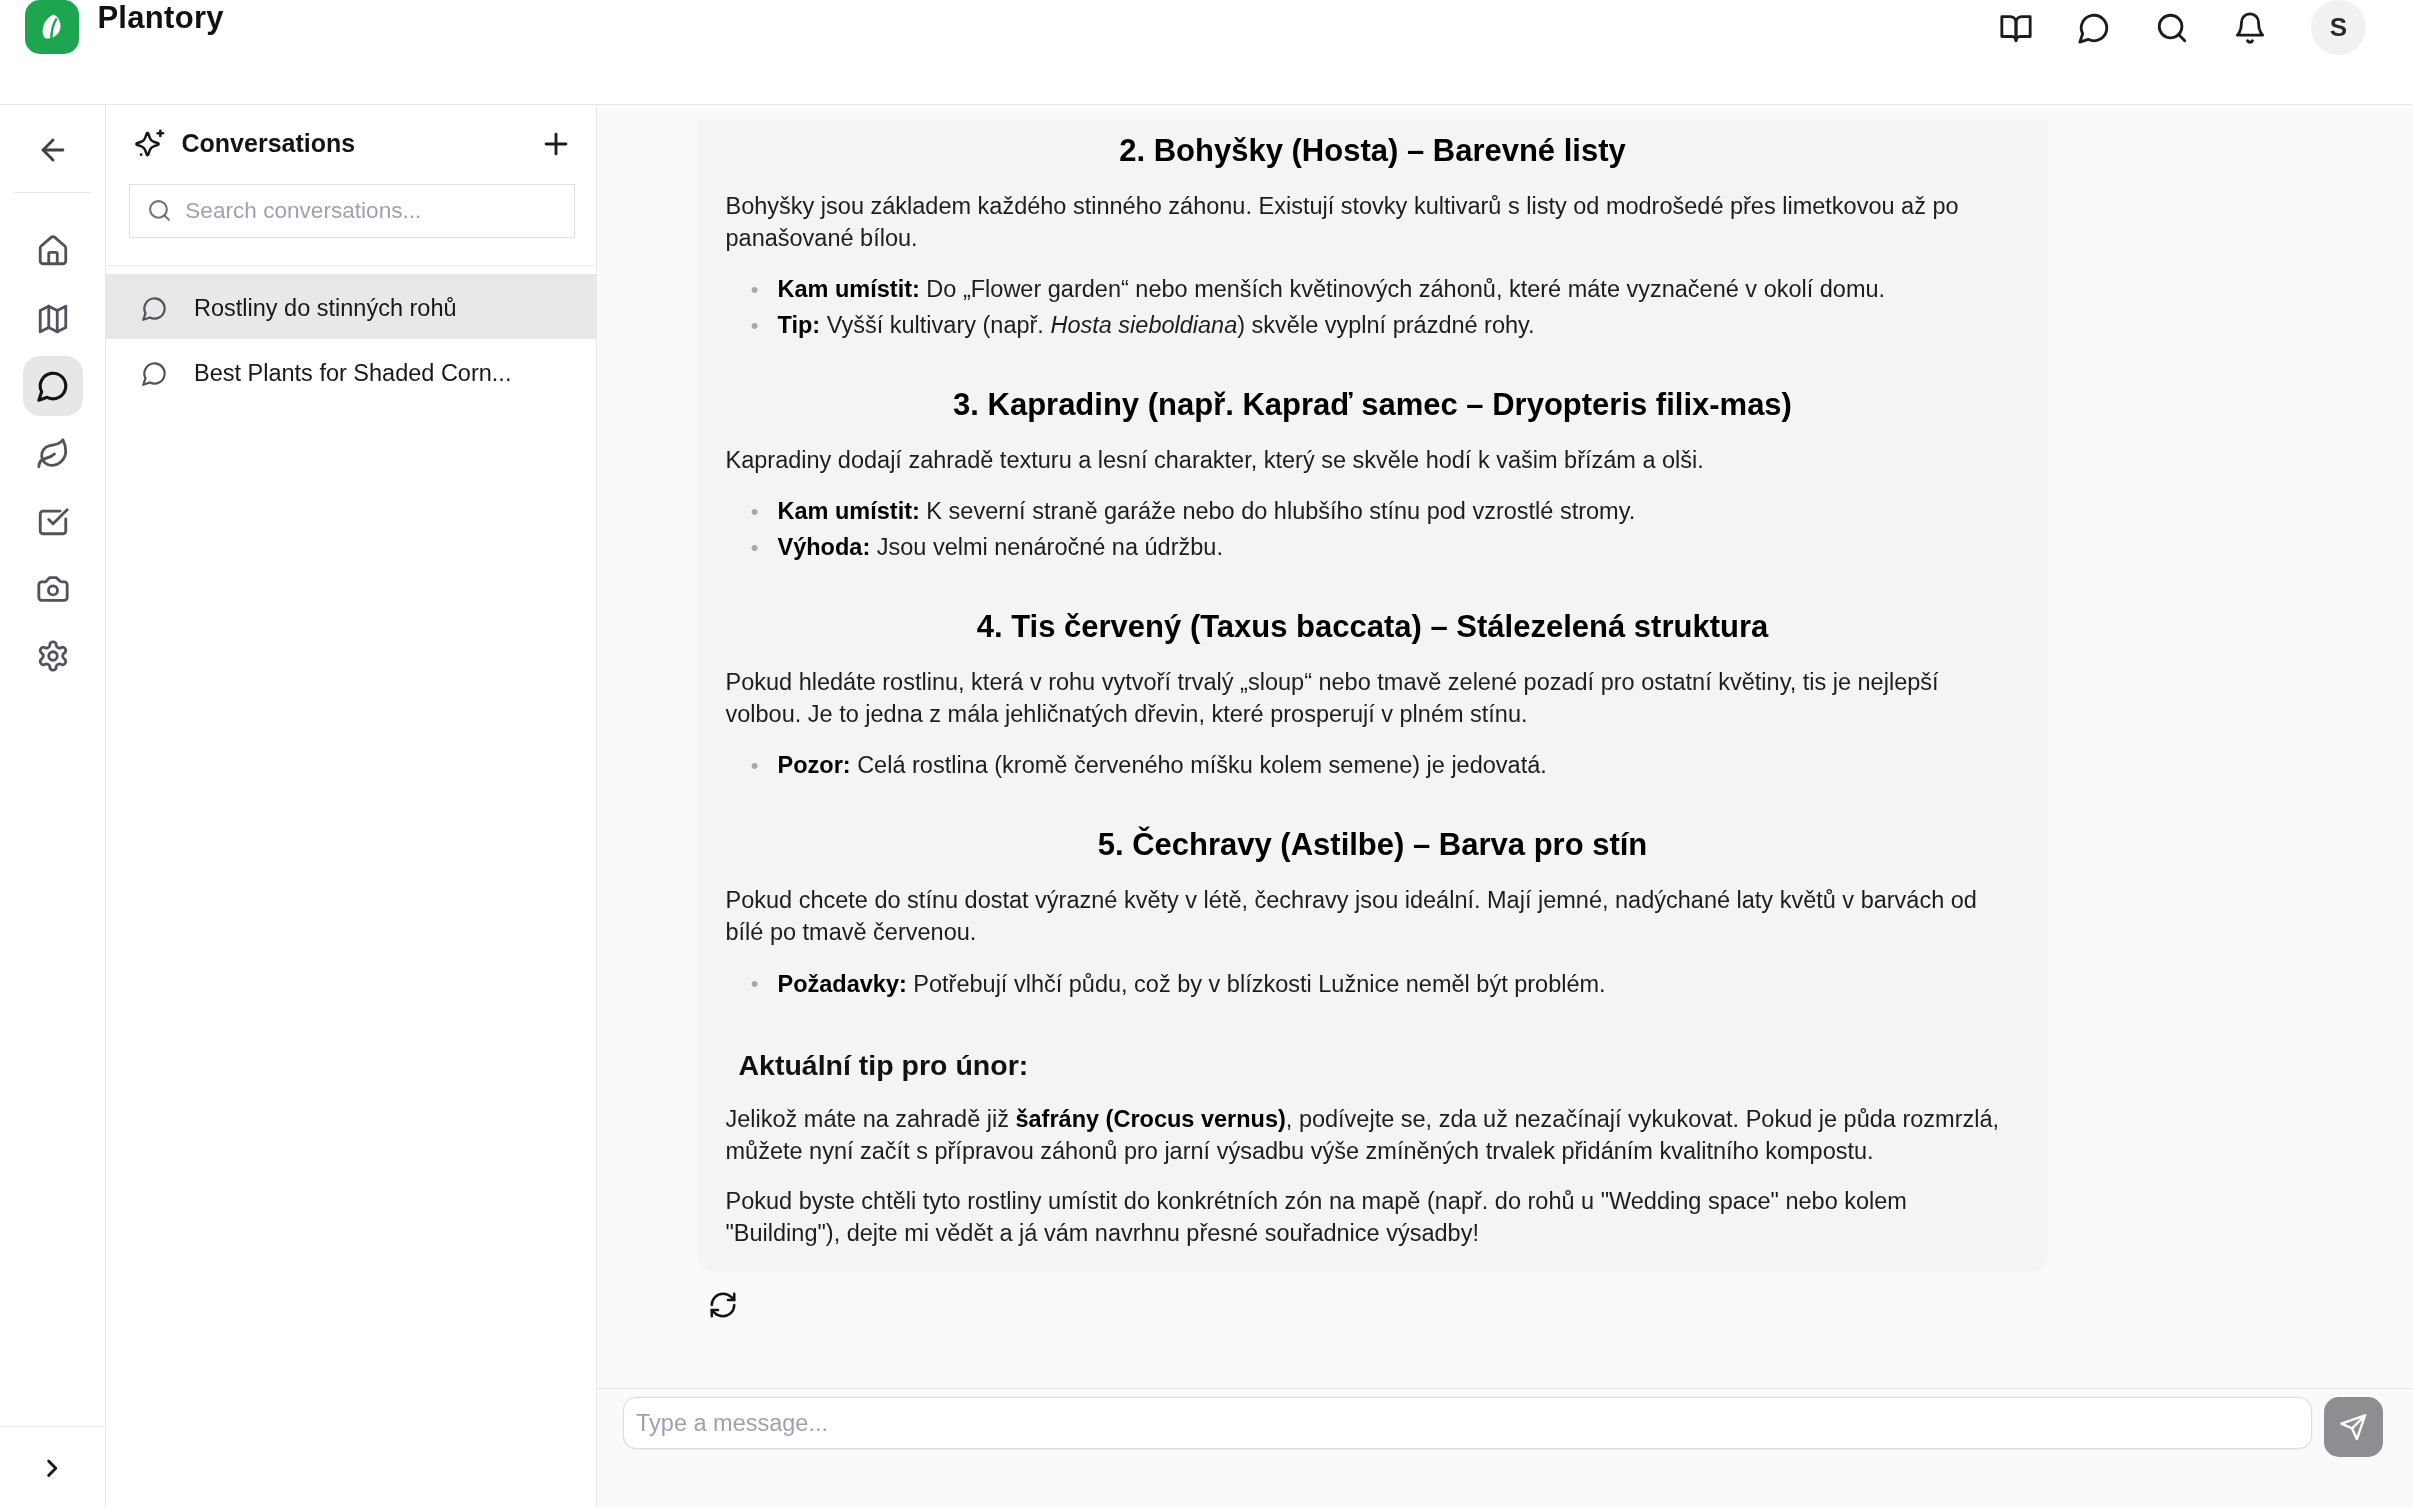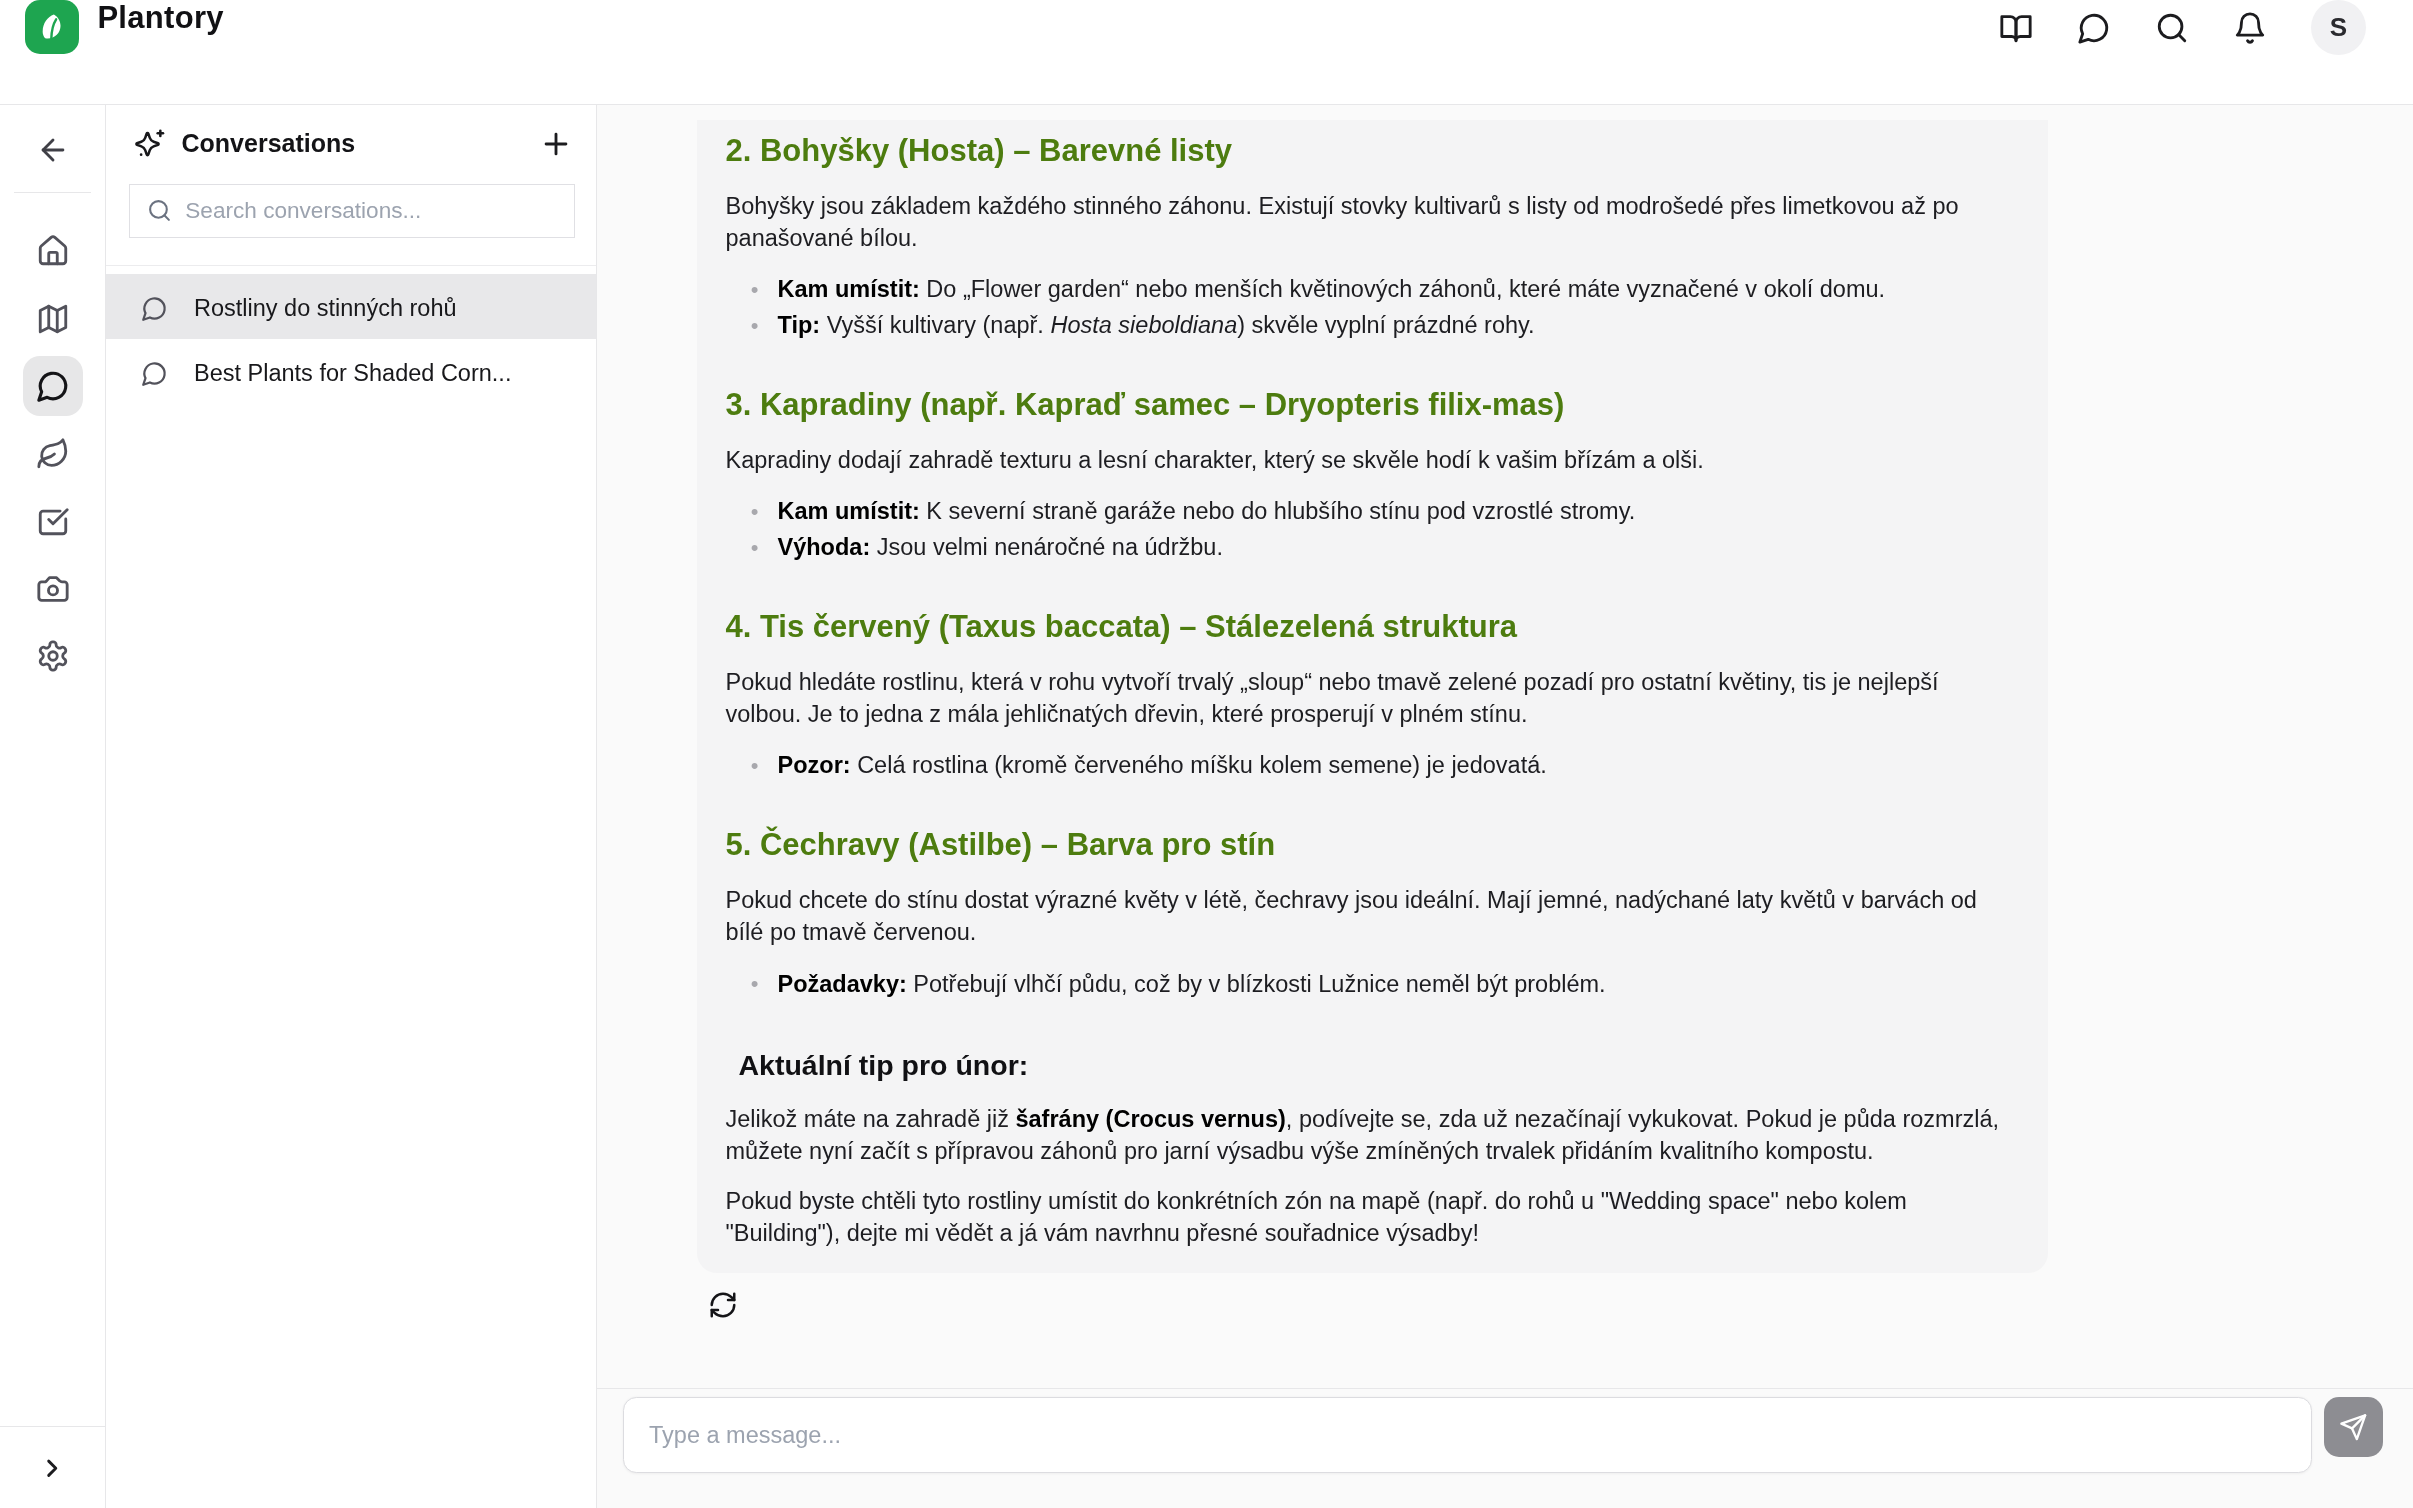--- a/index.html
+++ b/index.html
@@ -77,39 +77,39 @@
   .conv-item.active { background:#e8e8ea; }
   .conv-item-label { overflow:hidden; text-overflow:ellipsis; }
 
   
   .chat { flex:1; min-width:0; display:flex; flex-direction:column; background:#fafafa; }
   .chat-scroll { flex:1; overflow:hidden; padding:15px 0 0 100px; }
   .msg-bubble {
     width:1351px; background:#f4f4f5; border-radius:0 0 20px 20px;
     padding:11.7px 28.5px 23.5px;
   }
-  .msg-bubble h2 { font-size:31px; line-height:38px; font-weight:700; margin:44px 0 20px; color:#4d7c0f; }
+  .msg-bubble h2 { font-size:31px; line-height:38px; font-weight:700; margin:44px 0 20px; color:#000000;text-align:center; }
   .msg-bubble h2.first { margin-top:0; }
   .msg-bubble h3 { font-size:28.5px; line-height:35px; font-weight:700; margin:47px 13px 20px; color:#111114; }
   .msg-bubble p { font-size:23.5px; line-height:32px; margin:0 0 18.4px; color:#1d1d21; }
   .msg-bubble ul { list-style:none; margin:0 0 18.4px; padding:0 0 0 23.5px; }
   .msg-bubble li { position:relative; padding-left:28.5px; font-size:23.5px; line-height:34px; margin-bottom:1.7px; color:#1d1d21; }
   .msg-bubble li::before { content:"•"; position:absolute; left:1.7px; top:0.8px; color:#a8a8ad; font-size:22px; }
   .msg-bubble strong { font-weight:700; color:#000000; }
   .msg-actions { margin:17px 0 0 11px; }
   .regen-btn { background:none; border:none; padding:0; cursor:pointer; color:#141417; }
 
   
   .composer {
     height:121px; border-top:0.8px solid #e7e7e9;
     display:flex; align-items:flex-start; gap:11.7px; padding:8.4px 30px 0 26px;
   }
   .composer-input {
-    flex:1; height:76px; border:0.8px solid #dcdce0; border-radius:13.4px; background:#fff;
-    font-size:23.5px; font-family:inherit; color:#18181b; padding:0 25px; outline:none;
+    flex:1; height:52px; border:0.8px solid #dcdce0; border-radius:13.4px; background:#fff;
+    font-size:23.5px; font-family:inherit; color:#18181b; padding:0 12px; outline:none;
     box-shadow:0 0.8px 2.5px rgba(0,0,0,.05);
   }
   .composer-input::placeholder { color:#9ca3af; }
   .send-btn {
     width:59px; height:60px; border-radius:15px; background:#8d8d92; border:none; cursor:pointer;
     display:flex; align-items:center; justify-content:center; color:#ffffff; flex:0 0 auto;
   }
 </style>
 </head>
 <body>

